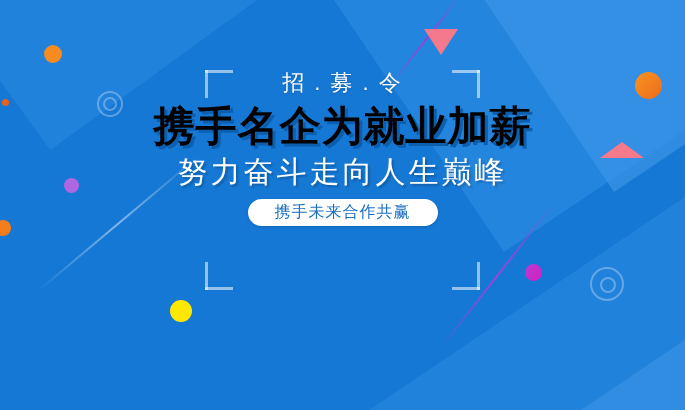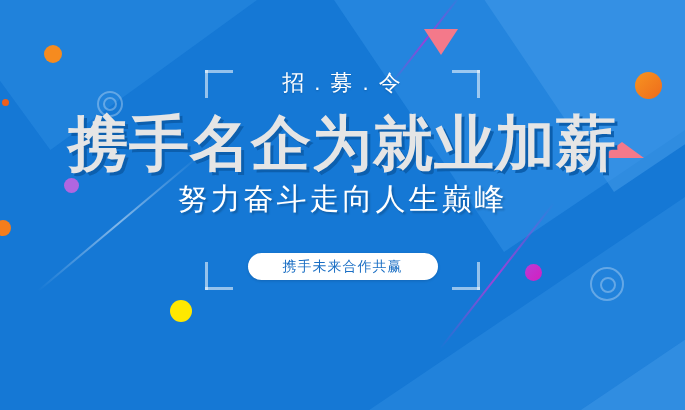--- a/index.html
+++ b/index.html
@@ -156,46 +156,46 @@
   .eyebrow {
     margin-top: 72px;
     font-size: 22px;
     letter-spacing: 2px;
     color: #ffffff;
     line-height: 1;
     white-space: nowrap;
     text-shadow: 0 1px 2px rgba(0,0,0,.18);
   }
   .title {
-    margin-top: 20px;
-    font-size: 60px;
+    margin-top: 12px;
+    font-size: 41px;
     font-weight: bold;
-    color: #e5e5e5;
+    color: #000000;
     line-height: 1;
     letter-spacing: 1px;
     white-space: nowrap;
     text-shadow: 3px 3px 0 #0c5fae;
   }
   .subtitle {
     margin-top: 10px;
     font-size: 30px;
     color: #ffffff;
     line-height: 1;
     letter-spacing: 3px;
     white-space: nowrap;
     text-shadow: 2px 2px 2px rgba(0,0,0,.22);
   }
   .pill {
-    margin-top: 39px;
+    margin-top: 12px;
     width: 190px;
     height: 27px;
     border-radius: 14px;
     background: #ffffff;
     color: #1b6fc4;
-    font-size: 14px;
+    font-size: 16px;
     letter-spacing: 1px;
     display: flex;
     align-items: center;
     justify-content: center;
     white-space: nowrap;
     box-shadow: 0 1px 3px rgba(0,0,0,.15);
   }
 </style>
 </head>
 <body>

